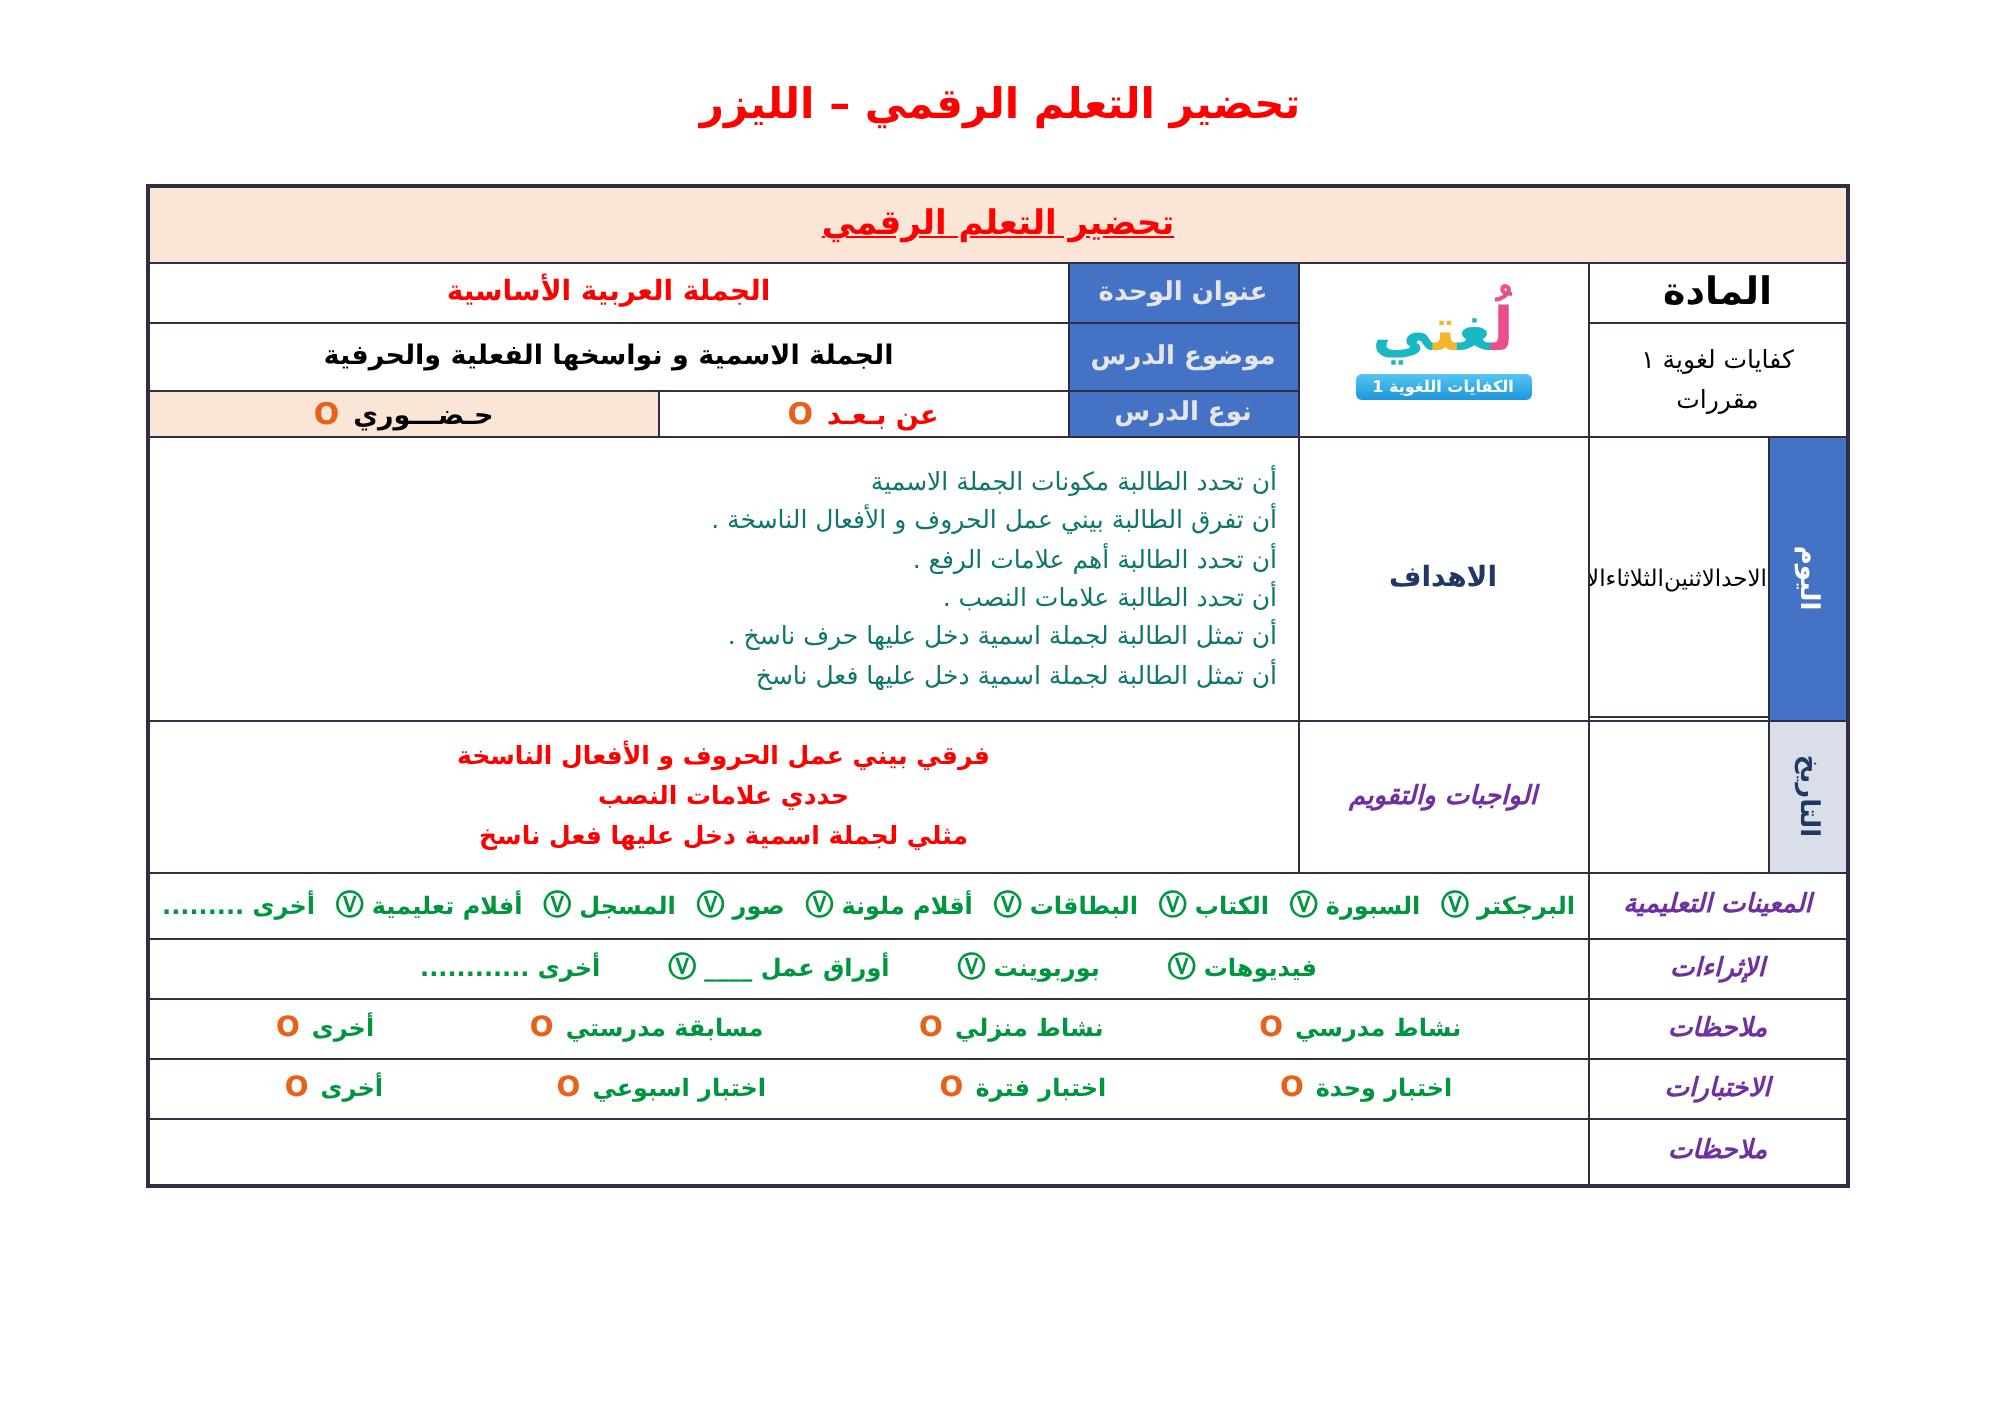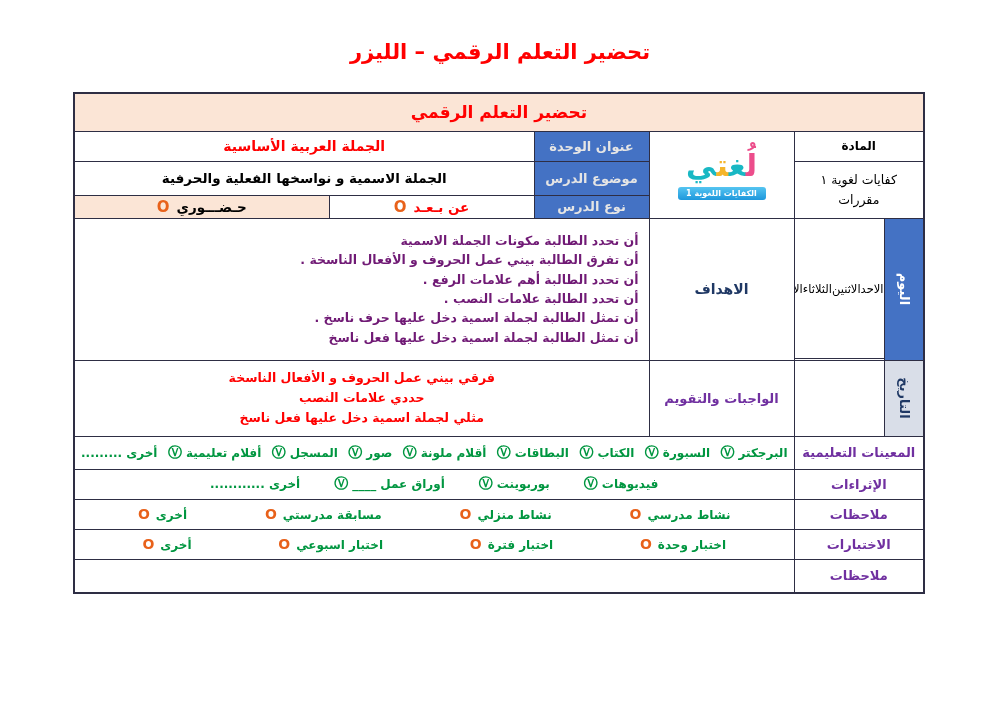--- a/index.html
+++ b/index.html
@@ -34,34 +34,35 @@
     font-size:13px;
     color:#000;
     overflow:hidden;
   }
   tr.r-title td.tbl-title {
     height:38px;
     background:#fbe5d6;
     color:#ff0000;
     font-weight:bold;
     font-size:17px;
+    text-decoration:underline;
   }
   tr.r1 td { height:30px; }
   tr.r2 td { height:34px; }
   tr.r3 td { height:14px; }
   tr.r-obj td { height:142px; }
   tr.r-hw td { height:76px; }
   tr.r-aids td { height:33px; }
   tr.r-enrich td { height:30px; }
   tr.r-act td { height:30px; }
   tr.r-test td { height:30px; }
   tr.r-notes td { height:34px; }
 
   .c-blue { background:#4472c4; color:#e5e5e5; font-weight:bold; font-size:13px; }
-  .c-subject-label { font-weight:bold; font-size:12px; }
+  .c-subject-label { font-weight:bold; font-size:19px; }
   .c-subject-value { font-size:12.5px; line-height:1.6; }
   .c-unit-value { color:#ff0000; font-weight:bold; font-size:14px; }
   .c-topic-value { font-weight:bold; font-size:13.5px; }
   .c-remote { color:#ff0000; font-weight:bold; font-size:13.5px; letter-spacing:1px; }
   .c-inperson { background:#fbe5d6; color:#000; font-weight:bold; font-size:13.5px; letter-spacing:1px; }
   .o-mark { color:#e8611a; font-weight:bold; font-size:15px; padding-right:6px; }
 
   .v-strip { position:relative; padding:0; }
   .v-strip span {
     position:absolute; top:50%; left:50%;
@@ -76,24 +77,24 @@
 
   .c-days { padding:0; }
   .days-wrap { display:flex; flex-direction:row; height:140px; }
   .day {
     flex:1; display:flex; align-items:center; justify-content:center;
     border-bottom:1px solid #2e2e44; font-size:11.5px;
   }
   .day:last-child { border-bottom:none; }
 
   .navy-label { color:#1f3864; font-weight:bold; font-size:14px; }
-  .purple-label { color:#7030a0; font-weight:bold; font-size:13px; }
+  .purple-label { color:#7030a0; font-weight:bold; font-size:13px;font-style:italic; }
 
   .c-objectives { text-align:right; padding:4px 10px; }
-  .obj { color:#701a75; font-weight:bold; font-size:12.5px; line-height:1.55; }
+  .obj { color:#0f766e; font-weight:normal; font-size:12.5px; line-height:1.55; }
 
   .c-homework { padding:4px; }
   .hw { color:#ff0000; font-weight:bold; font-size:12.5px; line-height:1.6; }
 
   .green-row { color:#009640; font-weight:bold; font-size:12px; padding:0 6px; }
   .flex-row { display:flex; align-items:center; width:100%; }
   .flex-between { justify-content:space-between; }
   .flex-around { justify-content:space-around; padding:0 18px; }
   .flex-center { justify-content:center; gap:34px; }
   .g-item { white-space:nowrap; }

